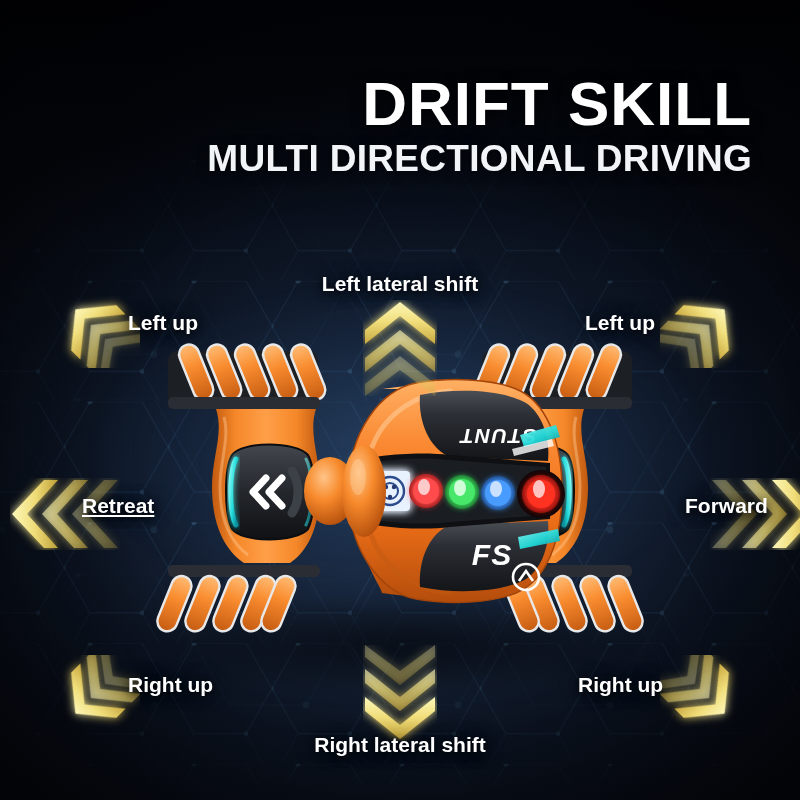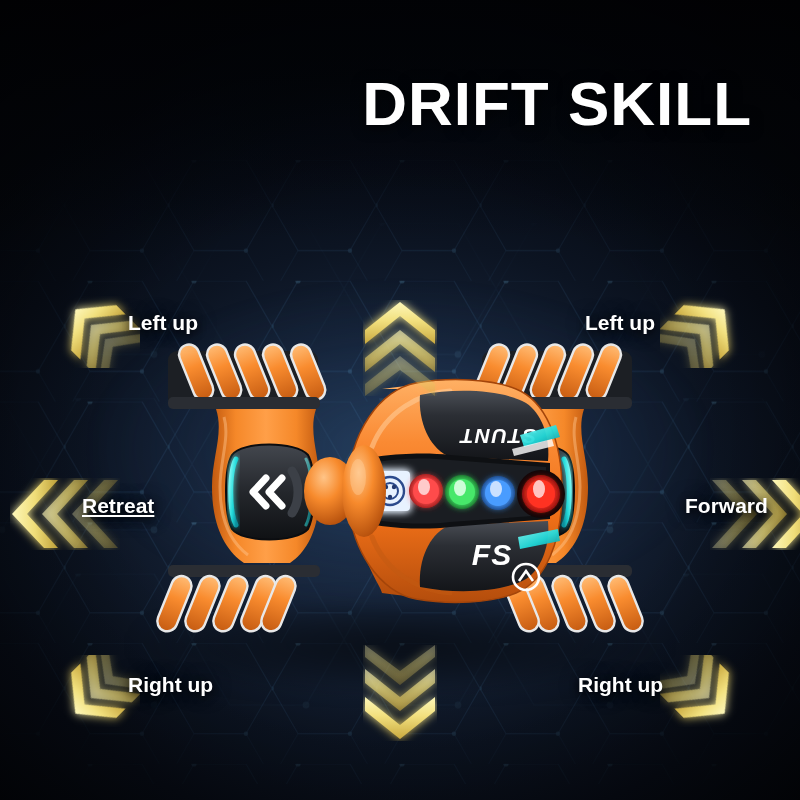--- a/index.html
+++ b/index.html
@@ -132,20 +132,21 @@
         </mask>
     </defs>
     <rect width="800" height="530" fill="url(#hexpat2)" mask="url(#hexmask2)"></rect>
   </svg>
 
   <div class="glow-center"></div>
   <div class="bg-vignette"></div>
 
   <div class="titles">
     <div class="title-main">DRIFT SKILL</div>
+    <div class="title-sub">MULTI DIRECTIONAL DRIVING</div>
   </div>
 
   <svg width="0" height="0" style="position:absolute" aria-hidden="true">
     <defs>
       <linearGradient id="ygA" x1="0" y1="0" x2="0" y2="1">
         <stop offset="0%" stop-color="#fdf7ba"></stop>
         <stop offset="45%" stop-color="#f2e07e"></stop>
         <stop offset="100%" stop-color="#c9a93f"></stop>
       </linearGradient>
       <linearGradient id="ygB" x1="0" y1="0" x2="1" y2="0">
@@ -483,20 +484,22 @@
           <circle cx="421" cy="157" r="14" fill="#ff3324" filter="url(#ledGlow)"></circle>
           <ellipse cx="419" cy="152" rx="6" ry="9" fill="#ffdede" opacity=".85"></ellipse>
         </g>
       </g>
 
       <ellipse cx="244" cy="154" rx="22" ry="46" fill="url(#domeG)"></ellipse>
       <ellipse cx="238" cy="140" rx="8" ry="18" fill="#ffd2a0" opacity=".4"></ellipse>
     </g>
   </svg>
 
+  <div class="lbl lbl-top">Left lateral shift</div>
+  <div class="lbl lbl-bottom">Right lateral shift</div>
   <div class="lbl lbl-left">Retreat</div>
   <div class="lbl lbl-right">Forward</div>
   <div class="lbl lbl-tl">Left up</div>
   <div class="lbl lbl-tr">Left up</div>
   <div class="lbl lbl-bl">Right up</div>
   <div class="lbl lbl-br">Right up</div>
 
 </div>
 
 </body></html>

